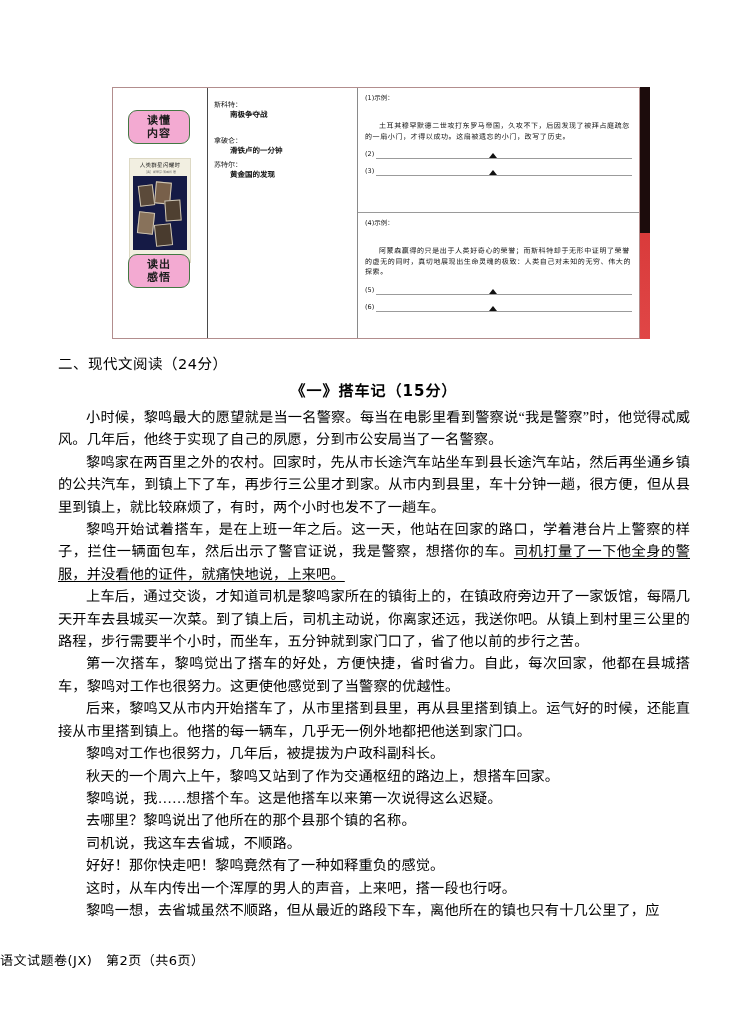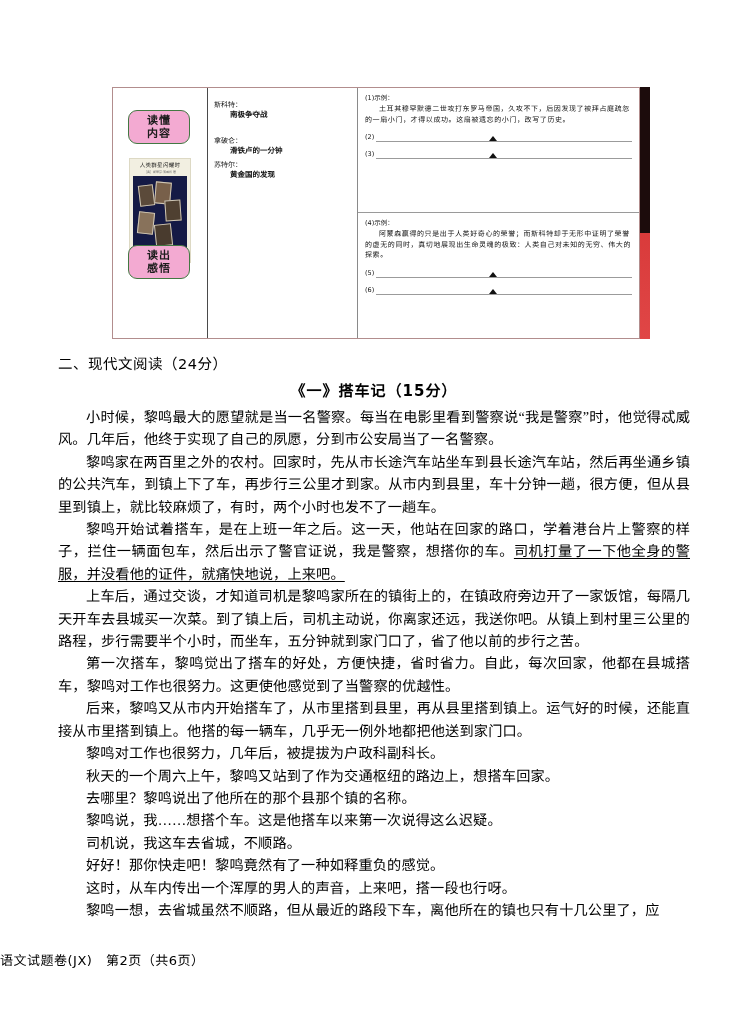--- a/index.html
+++ b/index.html
@@ -79,21 +79,21 @@
     color: #1d1d1d;
     font-family: "DejaVu Sans", sans-serif;
     font-weight: bold;
     font-size: 11px;
     line-height: 13px;
     text-align: center;
     padding: 3px 0 3px 0;
     letter-spacing: 1px;
   }
   .green-tag.one { left: 15px; top: 22px; }
-  .green-tag.two { left: 15px; top: 157px; }
+  .green-tag.two { left: 15px; top: 166px; }
 
   .book-cover {
     position: absolute;
     left: 16px;
     top: 70px;
     width: 62px;
     height: 105px;
     background: #f2efdf;
     border: 1px solid #ded9c2;
     box-sizing: border-box;
@@ -170,21 +170,21 @@
     color: #111;
     line-height: 9px;
   }
   .ans-text {
     font-family: "DejaVu Sans", sans-serif;
     font-size: 7px;
     line-height: 10.5px;
     color: #111;
     text-indent: 14px;
     letter-spacing: 0.6px;
-    margin-top: 1px;
+    margin-top: 18px;
   }
   .blank-row {
     display: flex;
     align-items: flex-end;
     margin-top: 7px;
     position: relative;
   }
   .blank-num {
     font-family: "DejaVu Sans", sans-serif;
     font-size: 6.5px;
@@ -357,22 +357,22 @@
     <div class="art-title">《一》搭车记（15分）</div>
     <div id="paragraphs">
         <p class="para"><span>小时候，黎鸣最大的愿望就是当一名警察。每当在电影里看到警察说“我是警察”时，他觉得忒威风。几年后，他终于实现了自己的夙愿，分到市公安局当了一名警察。</span></p>
         <p class="para"><span>黎鸣家在两百里之外的农村。回家时，先从市长途汽车站坐车到县长途汽车站，然后再坐通乡镇的公共汽车，到镇上下了车，再步行三公里才到家。从市内到县里，车十分钟一趟，很方便，但从县里到镇上，就比较麻烦了，有时，两个小时也发不了一趟车。</span></p>
         <p class="para"><span>黎鸣开始试着搭车，是在上班一年之后。这一天，他站在回家的路口，学着港台片上警察的样子，拦住一辆面包车，然后出示了警官证说，我是警察，想搭你的车。</span><span class="ul">司机打量了一下他全身的警服，并没看他的证件，就痛快地说，上来吧。</span></p>
         <p class="para"><span>上车后，通过交谈，才知道司机是黎鸣家所在的镇街上的，在镇政府旁边开了一家饭馆，每隔几天开车去县城买一次菜。到了镇上后，司机主动说，你离家还远，我送你吧。从镇上到村里三公里的路程，步行需要半个小时，而坐车，五分钟就到家门口了，省了他以前的步行之苦。</span></p>
         <p class="para"><span>第一次搭车，黎鸣觉出了搭车的好处，方便快捷，省时省力。自此，每次回家，他都在县城搭车，黎鸣对工作也很努力。这更使他感觉到了当警察的优越性。</span></p>
         <p class="para"><span>后来，黎鸣又从市内开始搭车了，从市里搭到县里，再从县里搭到镇上。运气好的时候，还能直接从市里搭到镇上。他搭的每一辆车，几乎无一例外地都把他送到家门口。</span></p>
         <p class="para"><span>黎鸣对工作也很努力，几年后，被提拔为户政科副科长。</span></p>
         <p class="para"><span>秋天的一个周六上午，黎鸣又站到了作为交通枢纽的路边上，想搭车回家。</span></p>
+        <p class="para"><span>黎鸣说，我……想搭个车。这是他搭车以来第一次说得这么迟疑。</span></p>
         <p class="para"><span>去哪里？黎鸣说出了他所在的那个县那个镇的名称。</span></p>
-        <p class="para"><span>黎鸣说，我……想搭个车。这是他搭车以来第一次说得这么迟疑。</span></p>
         <p class="para"><span>司机说，我这车去省城，不顺路。</span></p>
         <p class="para"><span>好好！那你快走吧！黎鸣竟然有了一种如释重负的感觉。</span></p>
         <p class="para"><span>这时，从车内传出一个浑厚的男人的声音，上来吧，搭一段也行呀。</span></p>
         <p class="para"><span>黎鸣一想，去省城虽然不顺路，但从最近的路段下车，离他所在的镇也只有十几公里了，应</span></p>
       </div>
   </div>
 
   <div class="footer">语文试题卷(JX)　第2页（共6页）</div>
 </div>
 

